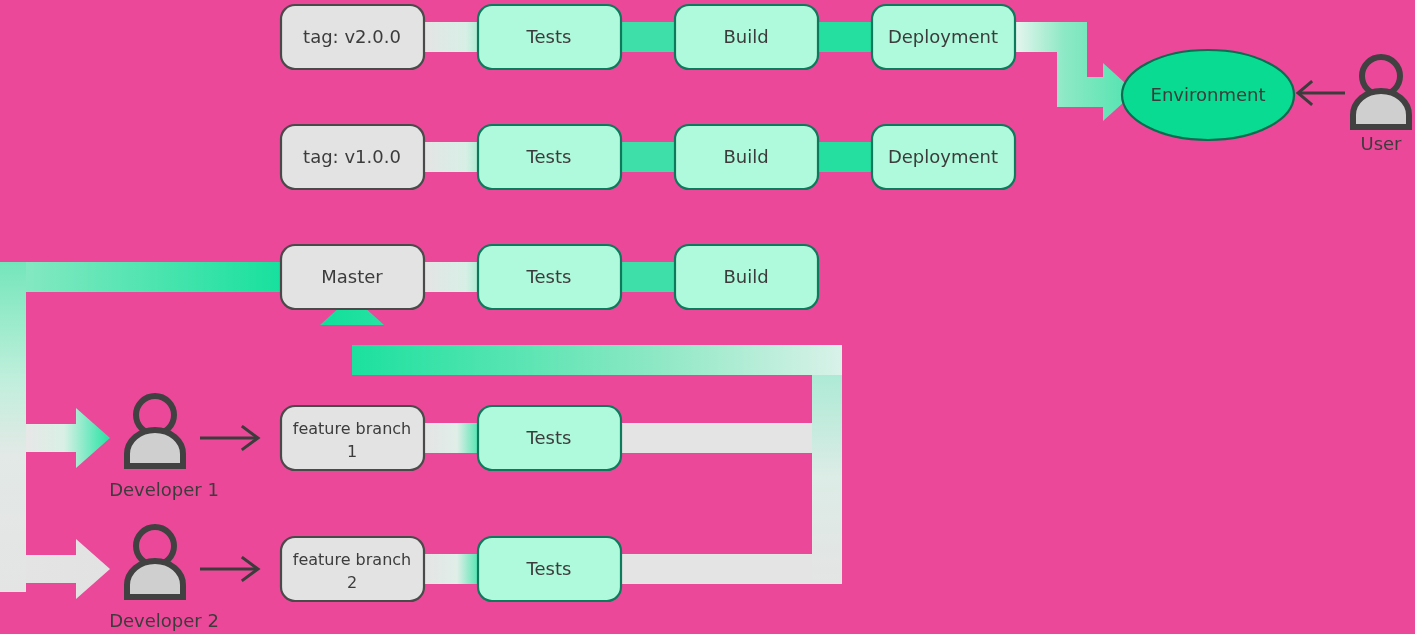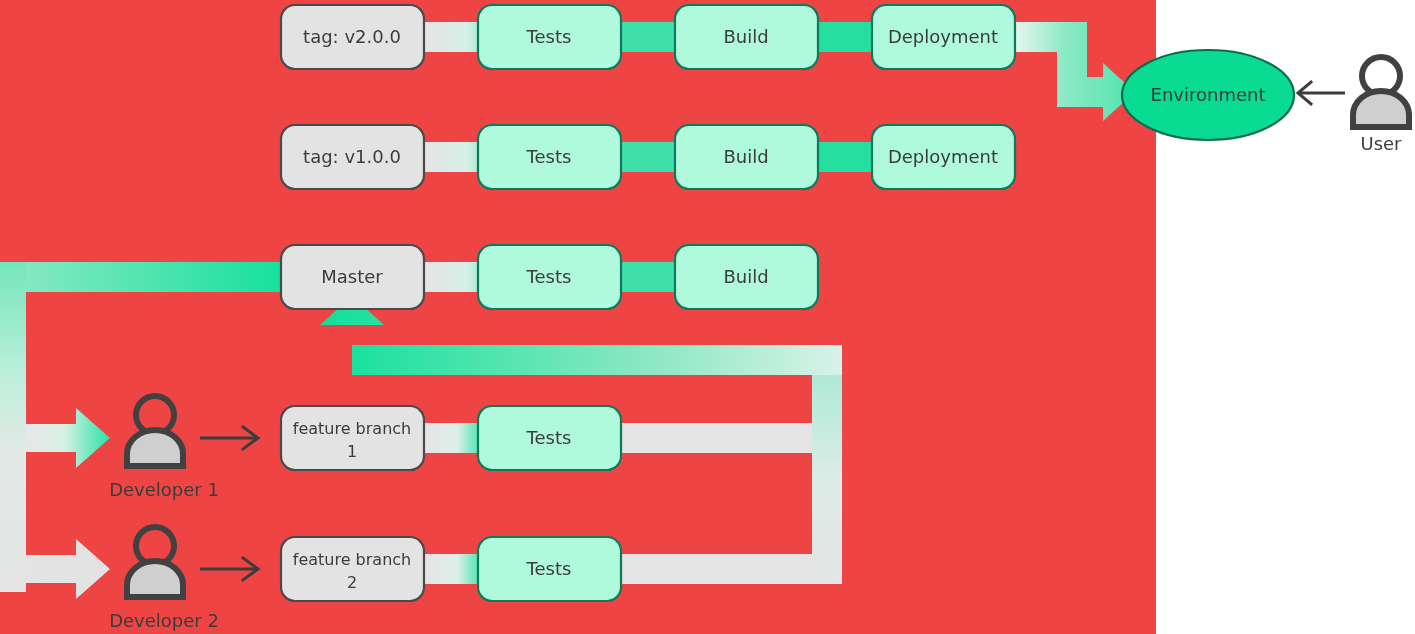--- a/index.html
+++ b/index.html
@@ -1,18 +1,18 @@
 <!DOCTYPE html>
 <html><head>
 <meta charset="utf-8">
 <style>
   html,body{margin:0;padding:0;background:#ffffff;}
   body{width:1415px;height:634px;overflow:hidden;
        font-family:"DejaVu Sans","Liberation Sans",sans-serif;}
-  #stage{position:relative;width:1156px;height:634px;background:#ef4444;}
+  #stage{position:relative;width:1415px;height:634px;background:#ec4899;}
   svg#diagram{position:absolute;left:0;top:0;width:1415px;height:634px;display:block;}
   .node-label{font-family:"DejaVu Sans","Liberation Sans",sans-serif;
               font-size:18px;fill:#3c3c3c;text-anchor:middle;dominant-baseline:middle;}
   .node-label.small{font-size:16px;}
   .actor-label{font-family:"DejaVu Sans","Liberation Sans",sans-serif;
                font-size:18px;fill:#3c3c3c;text-anchor:middle;}
   .gray-box{fill:#e3e3e3;stroke:#4a4a4a;stroke-width:2.2;}
   .mint-box{fill:#affadc;stroke:#0d7a5b;stroke-width:2.2;}
   .env-ellipse{fill:#09db92;stroke:#0d6b50;stroke-width:2.2;}
   .person-head{fill:none;stroke:#414141;stroke-width:6;}

